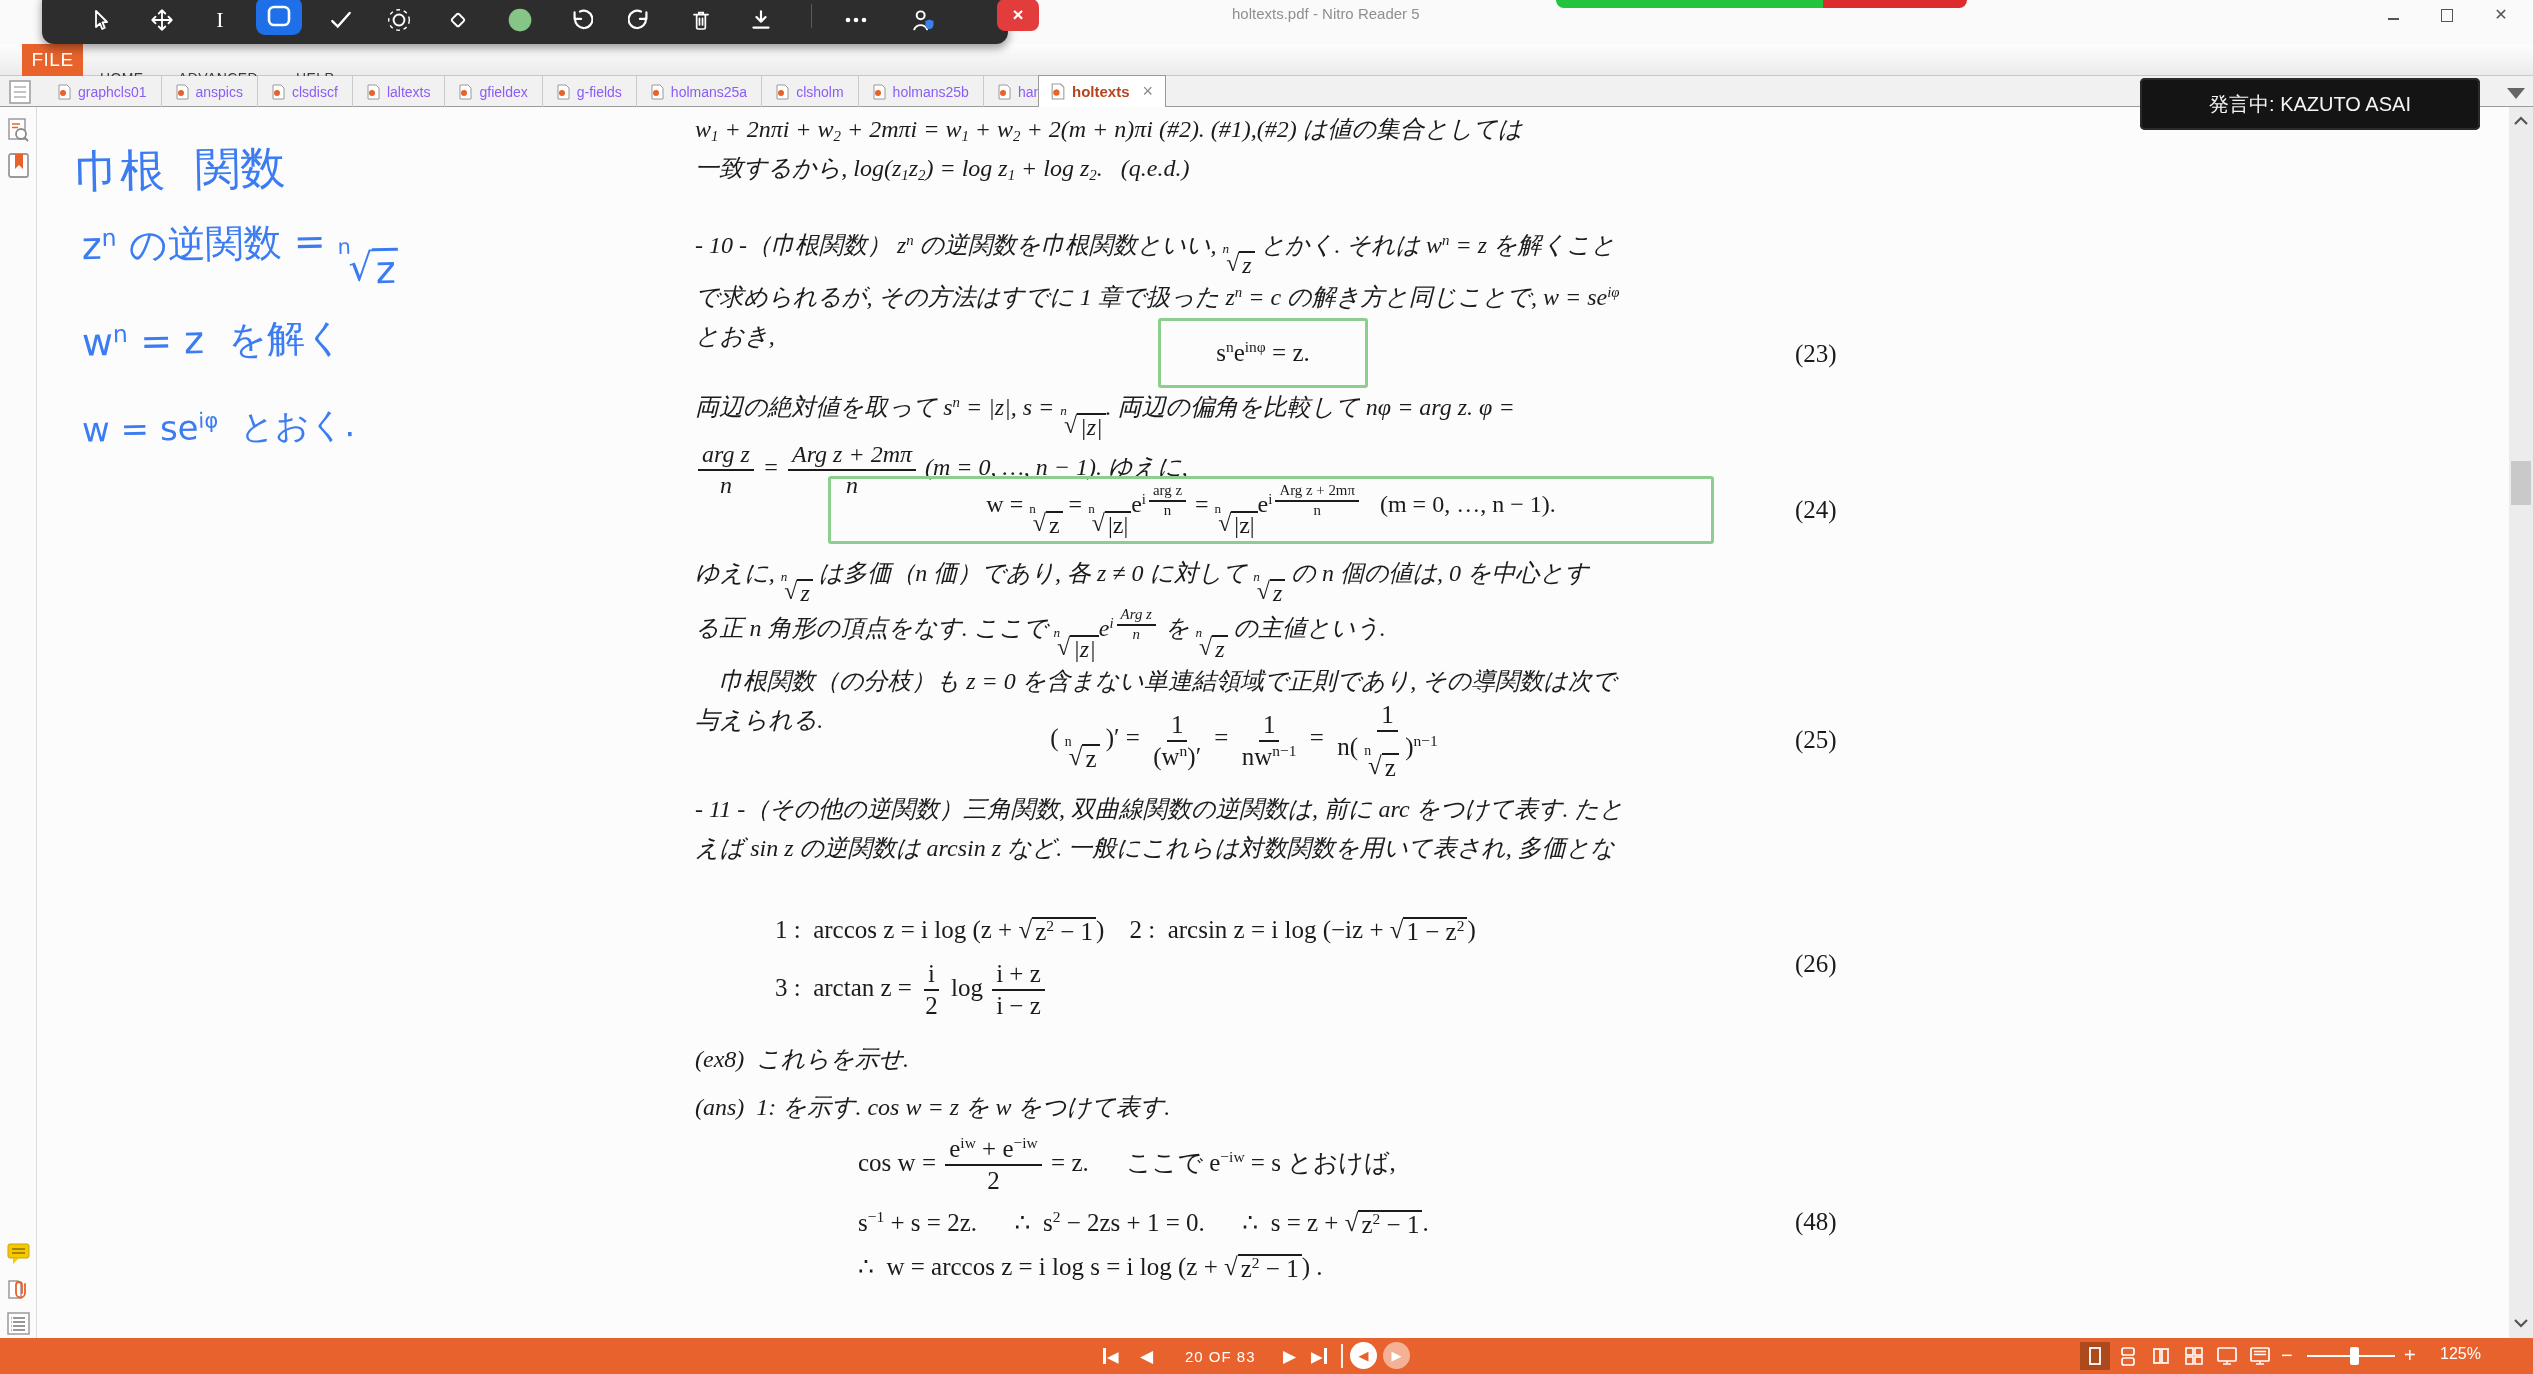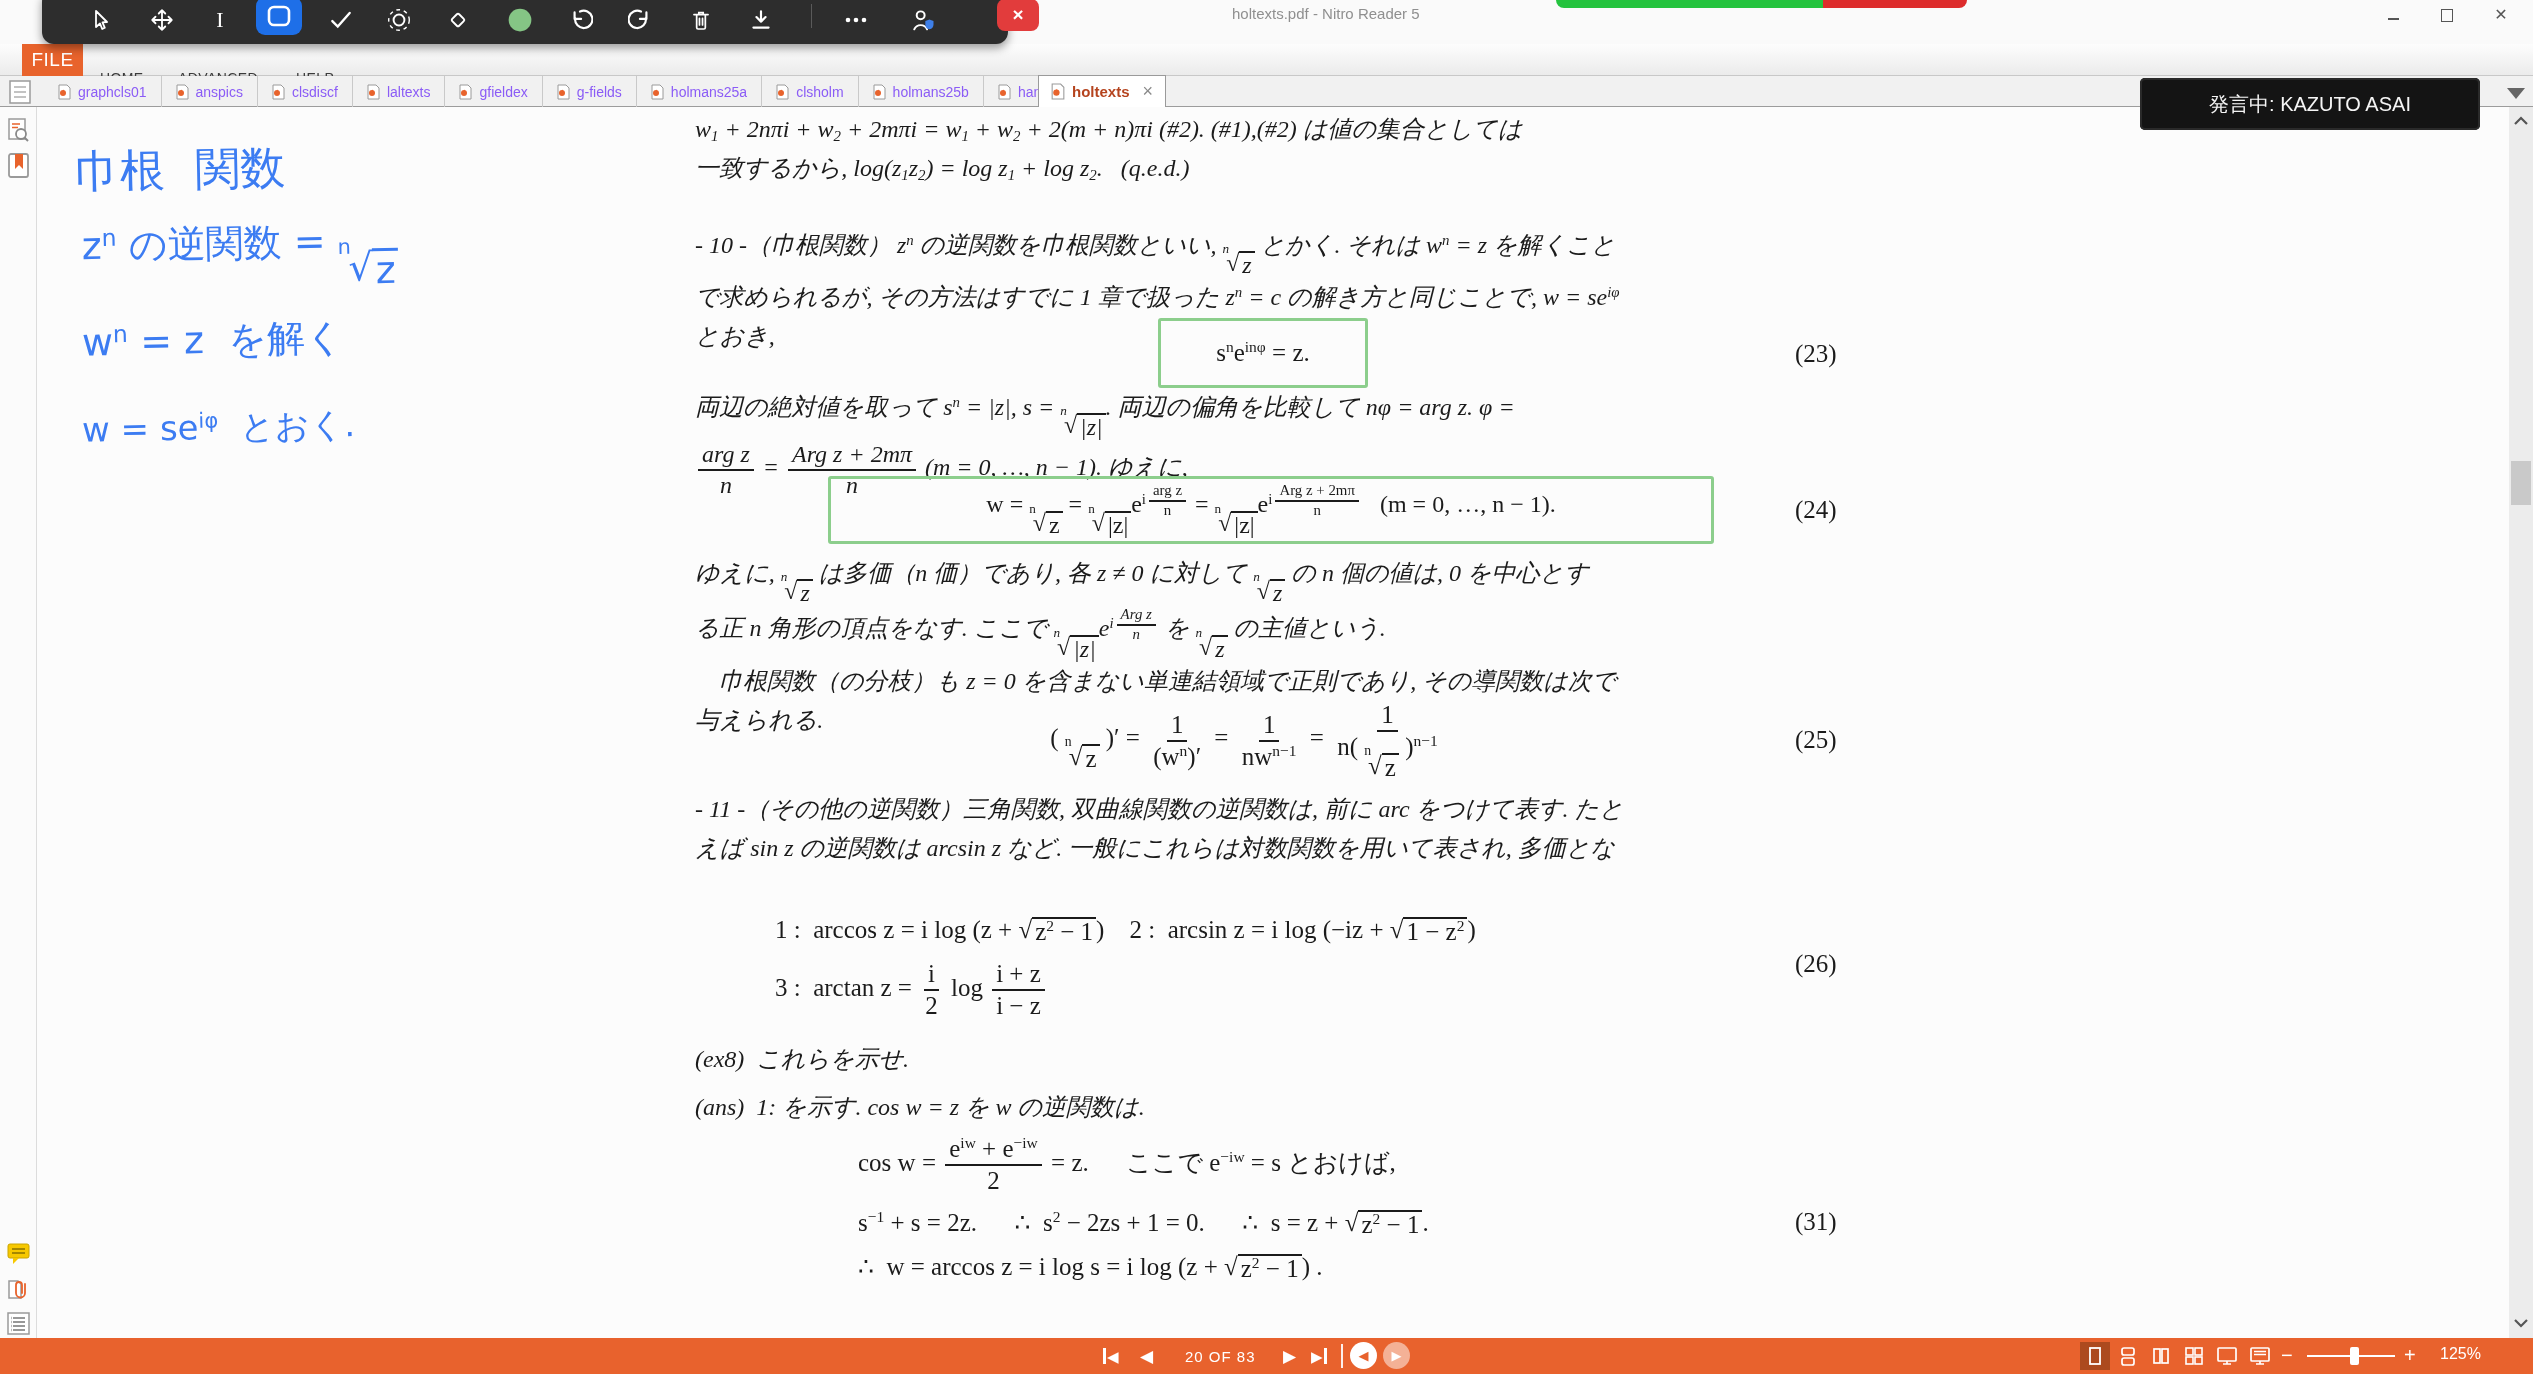--- a/index.html
+++ b/index.html
@@ -495,35 +495,35 @@
           <span class="rb">1 − z<sup>2</sup></span>
         </span>)</div>
     <div class="eq">3 :  arctan z = <span class="fr"><span class="fn">i</span><span class="fd">2</span></span> log <span class="fr"><span class="fn">i + z</span><span class="fd">i − z</span></span></div>
   </div>
   <div class="eqnum" style="left:1795px; top:950px">(26)</div>
 
   <div class="doc" style="left:695px; top:1040px">
     <div class="dline">(ex8)  これらを示せ.</div>
   </div>
   <div class="doc" style="left:695px; top:1088px">
-    <div class="dline">(ans)  1: を示す. cos w = z を w の逆関数は.</div>
+    <div class="dline">(ans)  1: を示す. cos w = z を w をつけて表す.</div>
   </div>
 
   <div class="eqleft" style="left:858px; top:1134px">
     <div class="eq" style="margin-bottom:12px">cos w = <span class="fr"><span class="fn">e<sup>iw</sup> + e<sup>−iw</sup></span><span class="fd">2</span></span> = z.      ここで e<sup>−iw</sup> = s とおけば,</div>
     <div class="eq" style="margin-bottom:14px">s<sup>−1</sup> + s = 2z.      ∴  s<sup>2</sup> − 2zs + 1 = 0.      ∴  s = z + <span class="rt">
           <span class="rs">√</span>
           <span class="rb">z<sup>2</sup> − 1</span>
         </span>.</div>
     <div class="eq">∴  w = arccos z = i log s = i log (z + <span class="rt">
           <span class="rs">√</span>
           <span class="rb">z<sup>2</sup> − 1</span>
         </span>) .</div>
   </div>
-  <div class="eqnum" style="left:1795px; top:1208px">(31)</div>
+  <div class="eqnum" style="left:1795px; top:1208px">(48)</div>
 
   <div class="statusbar">
     <div class="sb" style="left:1103px; top:10px; gap:1px">
       <span class="navbar-stop"></span>
       <span class="tri">◀</span>
     </div>
     <div class="sb" style="left:1140px; top:10px">
       <span class="tri" style="font-size:17px">◀</span>
     </div>
     <div class="sb" style="left:1185px; top:10px">

